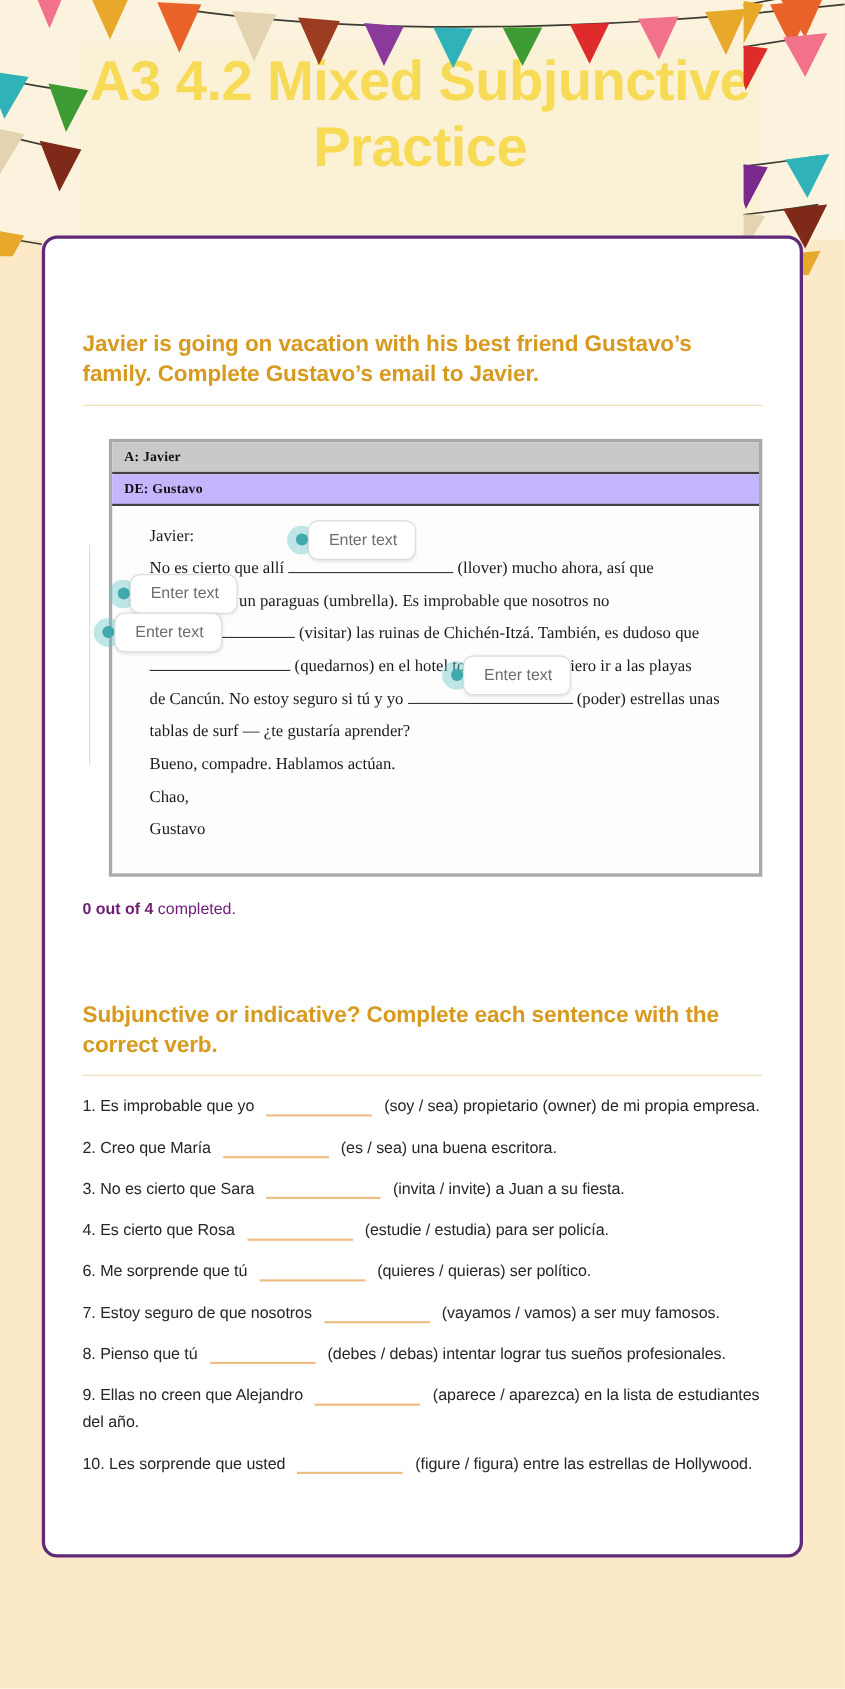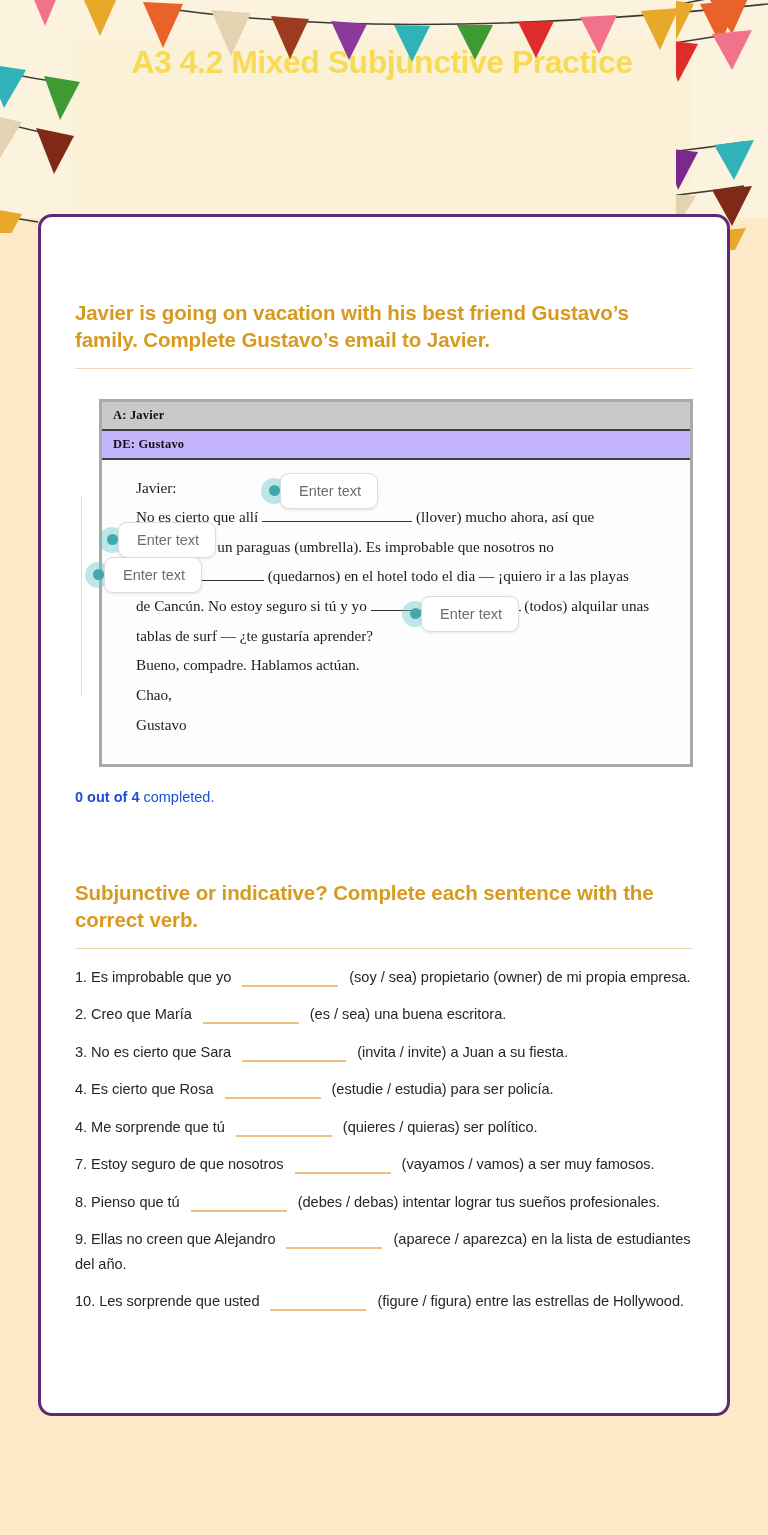--- a/index.html
+++ b/index.html
@@ -36,21 +36,21 @@
     left: 72px; top: 38px;
     width: 620px; height: 180px;
     background: #FBF1D6;
     z-index: 1;
   }
   .page-title {
     position: absolute;
     left: 72px; top: 44px;
     width: 620px;
     text-align: center;
-    font-size: 32px;
+    font-size: 51px;
     font-weight: bold;
     line-height: 1.18;
     color: #F7DB56;
     letter-spacing: -0.5px;
     z-index: 2;
   }
 
   
   .bunting { position: absolute; z-index: 3; pointer-events: none; }
 
@@ -161,21 +161,21 @@
     font-size: 14.5px;
     color: #6D6D6D;
     font-family: "Liberation Sans", sans-serif;
     white-space: nowrap;
   }
 
   
   .completed {
     margin-top: 22px;
     font-size: 14.5px;
-    color: #1d4ed8;
+    color: #701a75;
   }
   .completed b { font-weight: bold; }
 
   
   .q-block { margin-top: 74px; }
   .q-list { margin-top: 16px; }
   .q-item {
     font-size: 14.6px;
     color: #262626;
     line-height: 1.68;
@@ -258,27 +258,31 @@
           <div class="email-hdr second">DE: Gustavo</div>
           <div class="email-body">
             <p>Javier:</p>
             <p>
               <span>No es cierto que allí</span>
               <span class="blank-line bl-a"></span>
               <span>(llover) mucho ahora, así que</span>
             </p>
             <p>no hace falta un paraguas (umbrella). Es improbable que nosotros no</p>
             <p>
+              <span class="blank-line bl-b"></span>
+              <span>(visitar) las ruinas de Chichén-Itzá. También, es dudoso que</span>
+            </p>
+            <p>
               <span class="blank-line bl-c"></span>
               <span>(quedarnos) en el hotel todo el dia — ¡quiero ir a las playas</span>
             </p>
             <p>
               <span>de Cancún. No estoy seguro si tú y yo</span>
               <span class="blank-line bl-d"></span>
-              <span>(todos) alquilar unas</span>
+              <span>(poder) estrellas unas</span>
             </p>
             <p>tablas de surf — ¿te gustaría aprender?</p>
             <p>Bueno, compadre. Hablamos actúan.</p>
             <p>Chao,</p>
             <p>Gustavo</p>
           </div>
         </div>
 
         <div class="answer-bubble" style="left:186px; top:74px;">
           <span class="dot-marker"></span>
@@ -322,21 +326,21 @@
           <span>3. No es cierto que Sara</span>
           <span class="q-blank wide"></span>
           <span>(invita / invite) a Juan a su fiesta.</span>
         </div>
         <div class="q-item">
           <span>4. Es cierto que Rosa</span>
           <span class="q-blank"></span>
           <span>(estudie / estudia) para ser policía.</span>
         </div>
         <div class="q-item">
-          <span>4. Me sorprende que tú</span>
+          <span>6. Me sorprende que tú</span>
           <span class="q-blank"></span>
           <span>(quieres / quieras) ser político.</span>
         </div>
         <div class="q-item">
           <span>7. Estoy seguro de que nosotros</span>
           <span class="q-blank"></span>
           <span>(vayamos / vamos) a ser muy famosos.</span>
         </div>
         <div class="q-item">
           <span>8. Pienso que tú</span>

